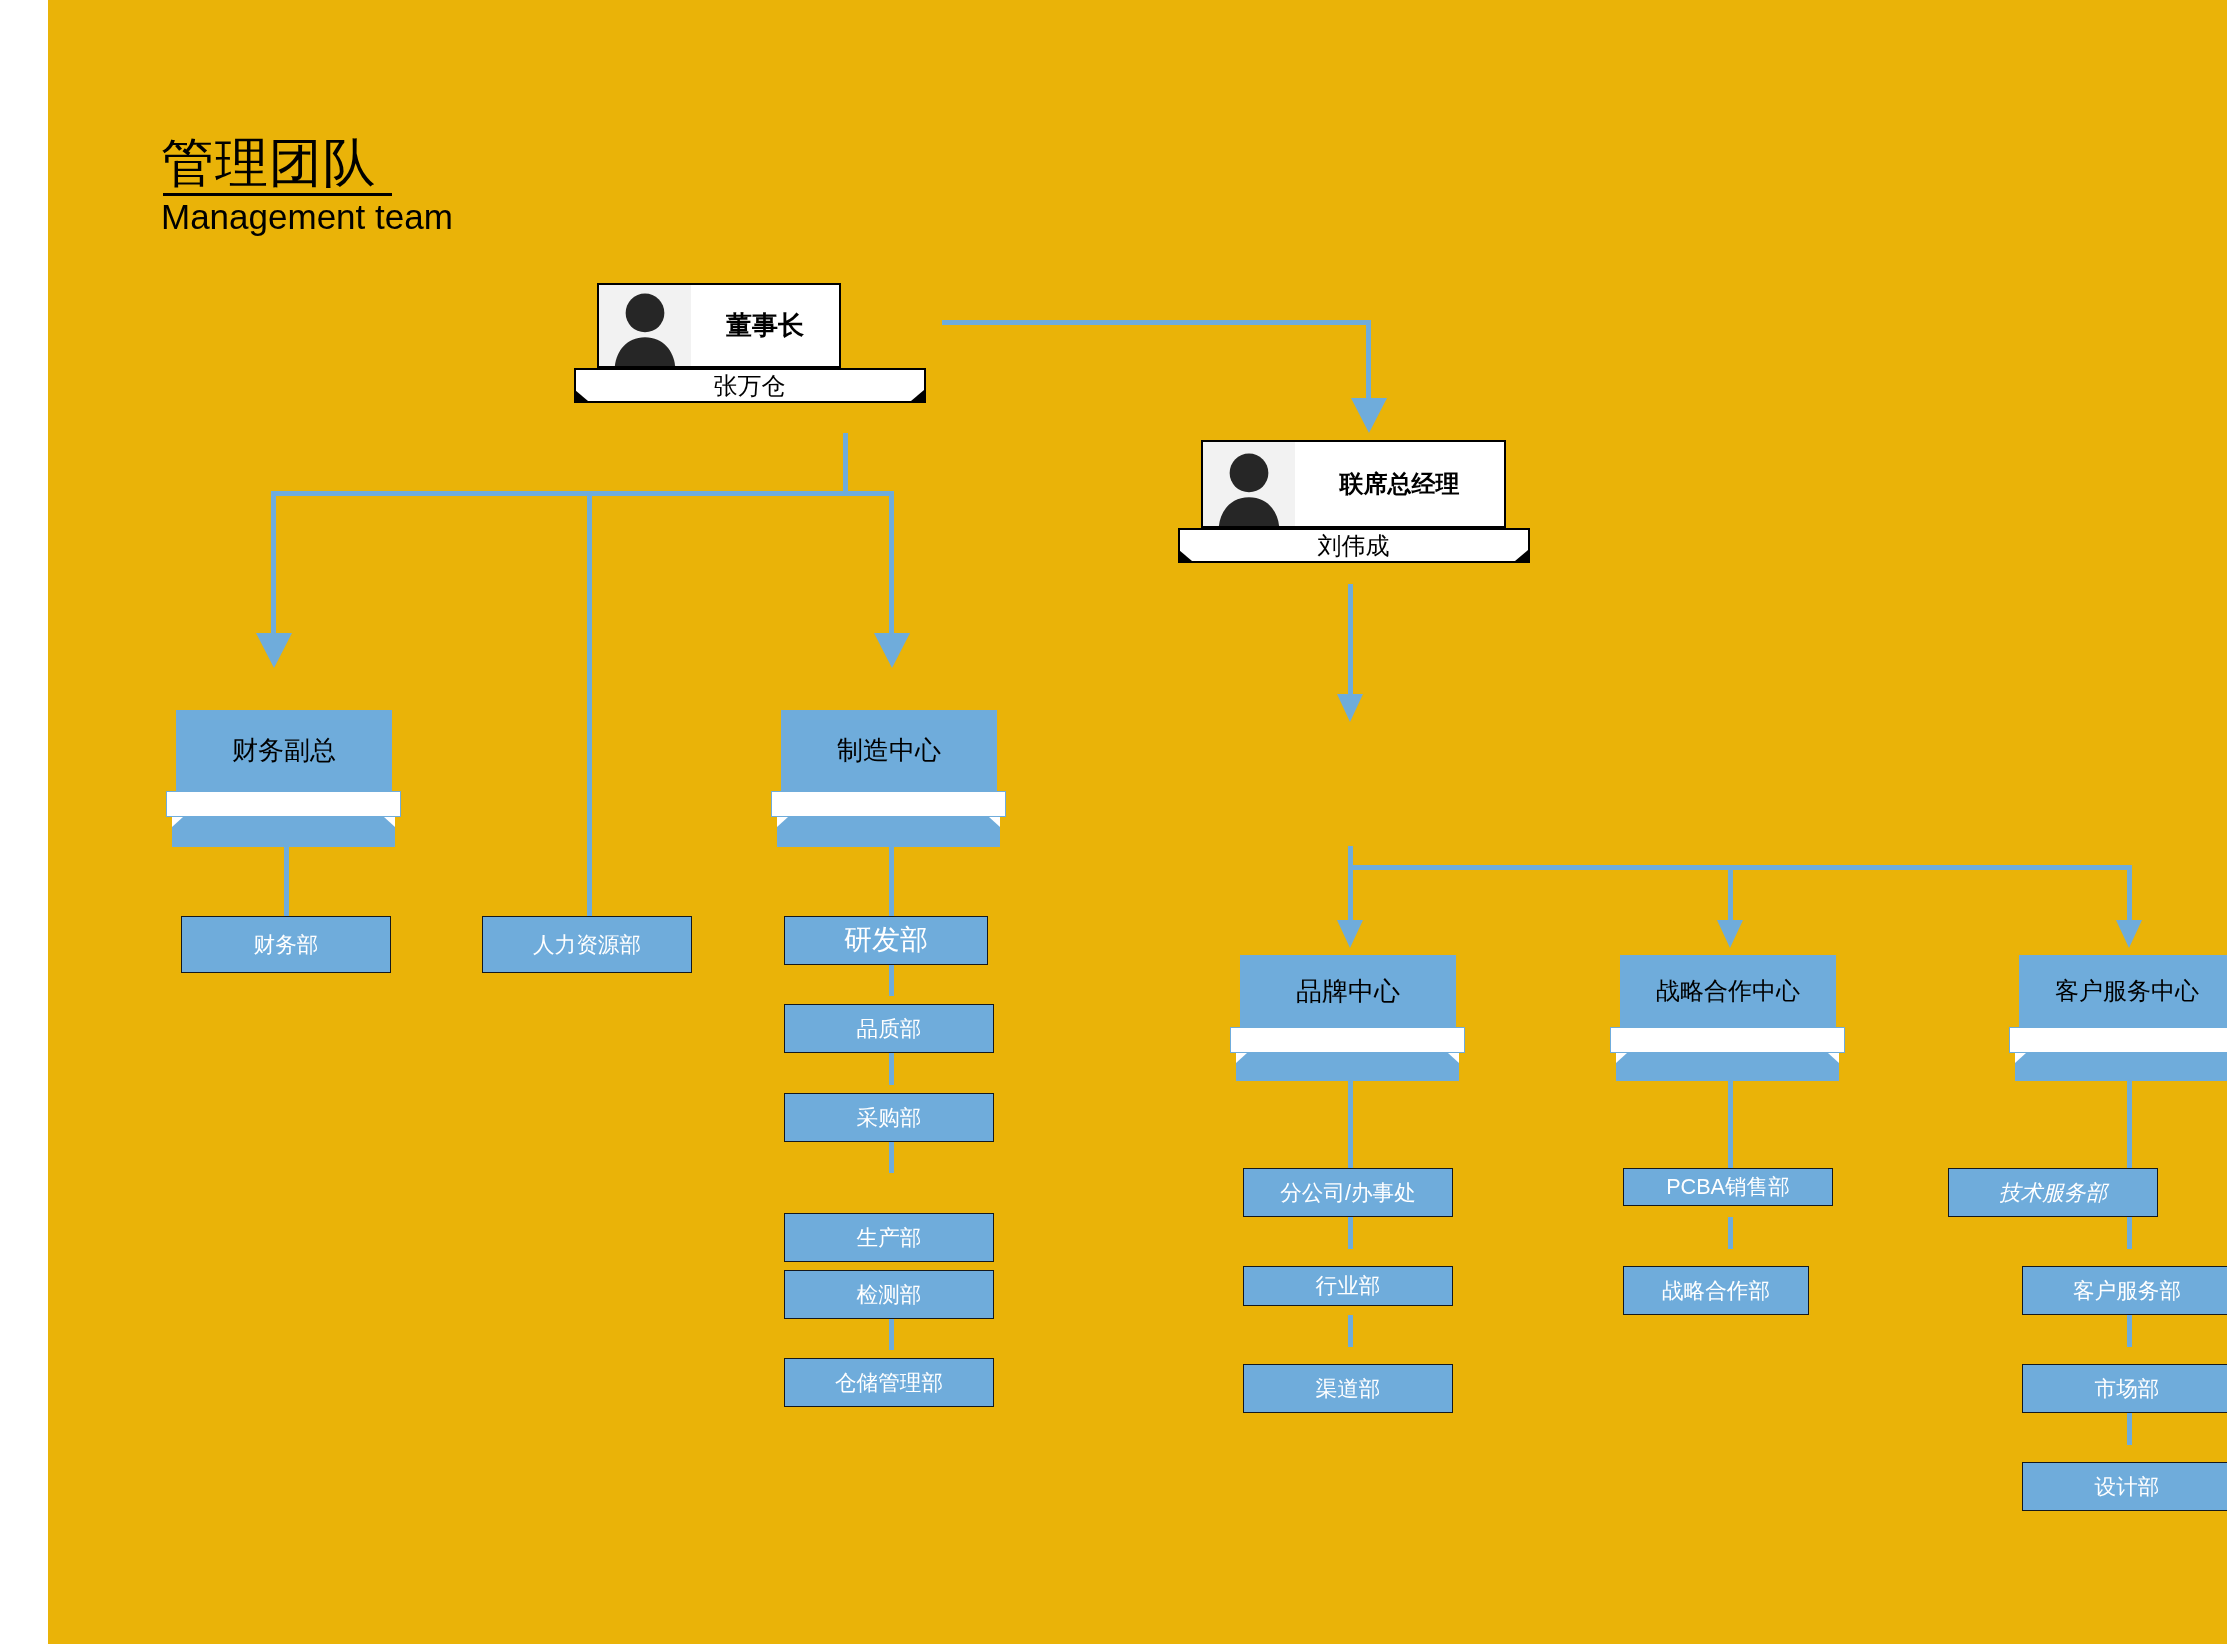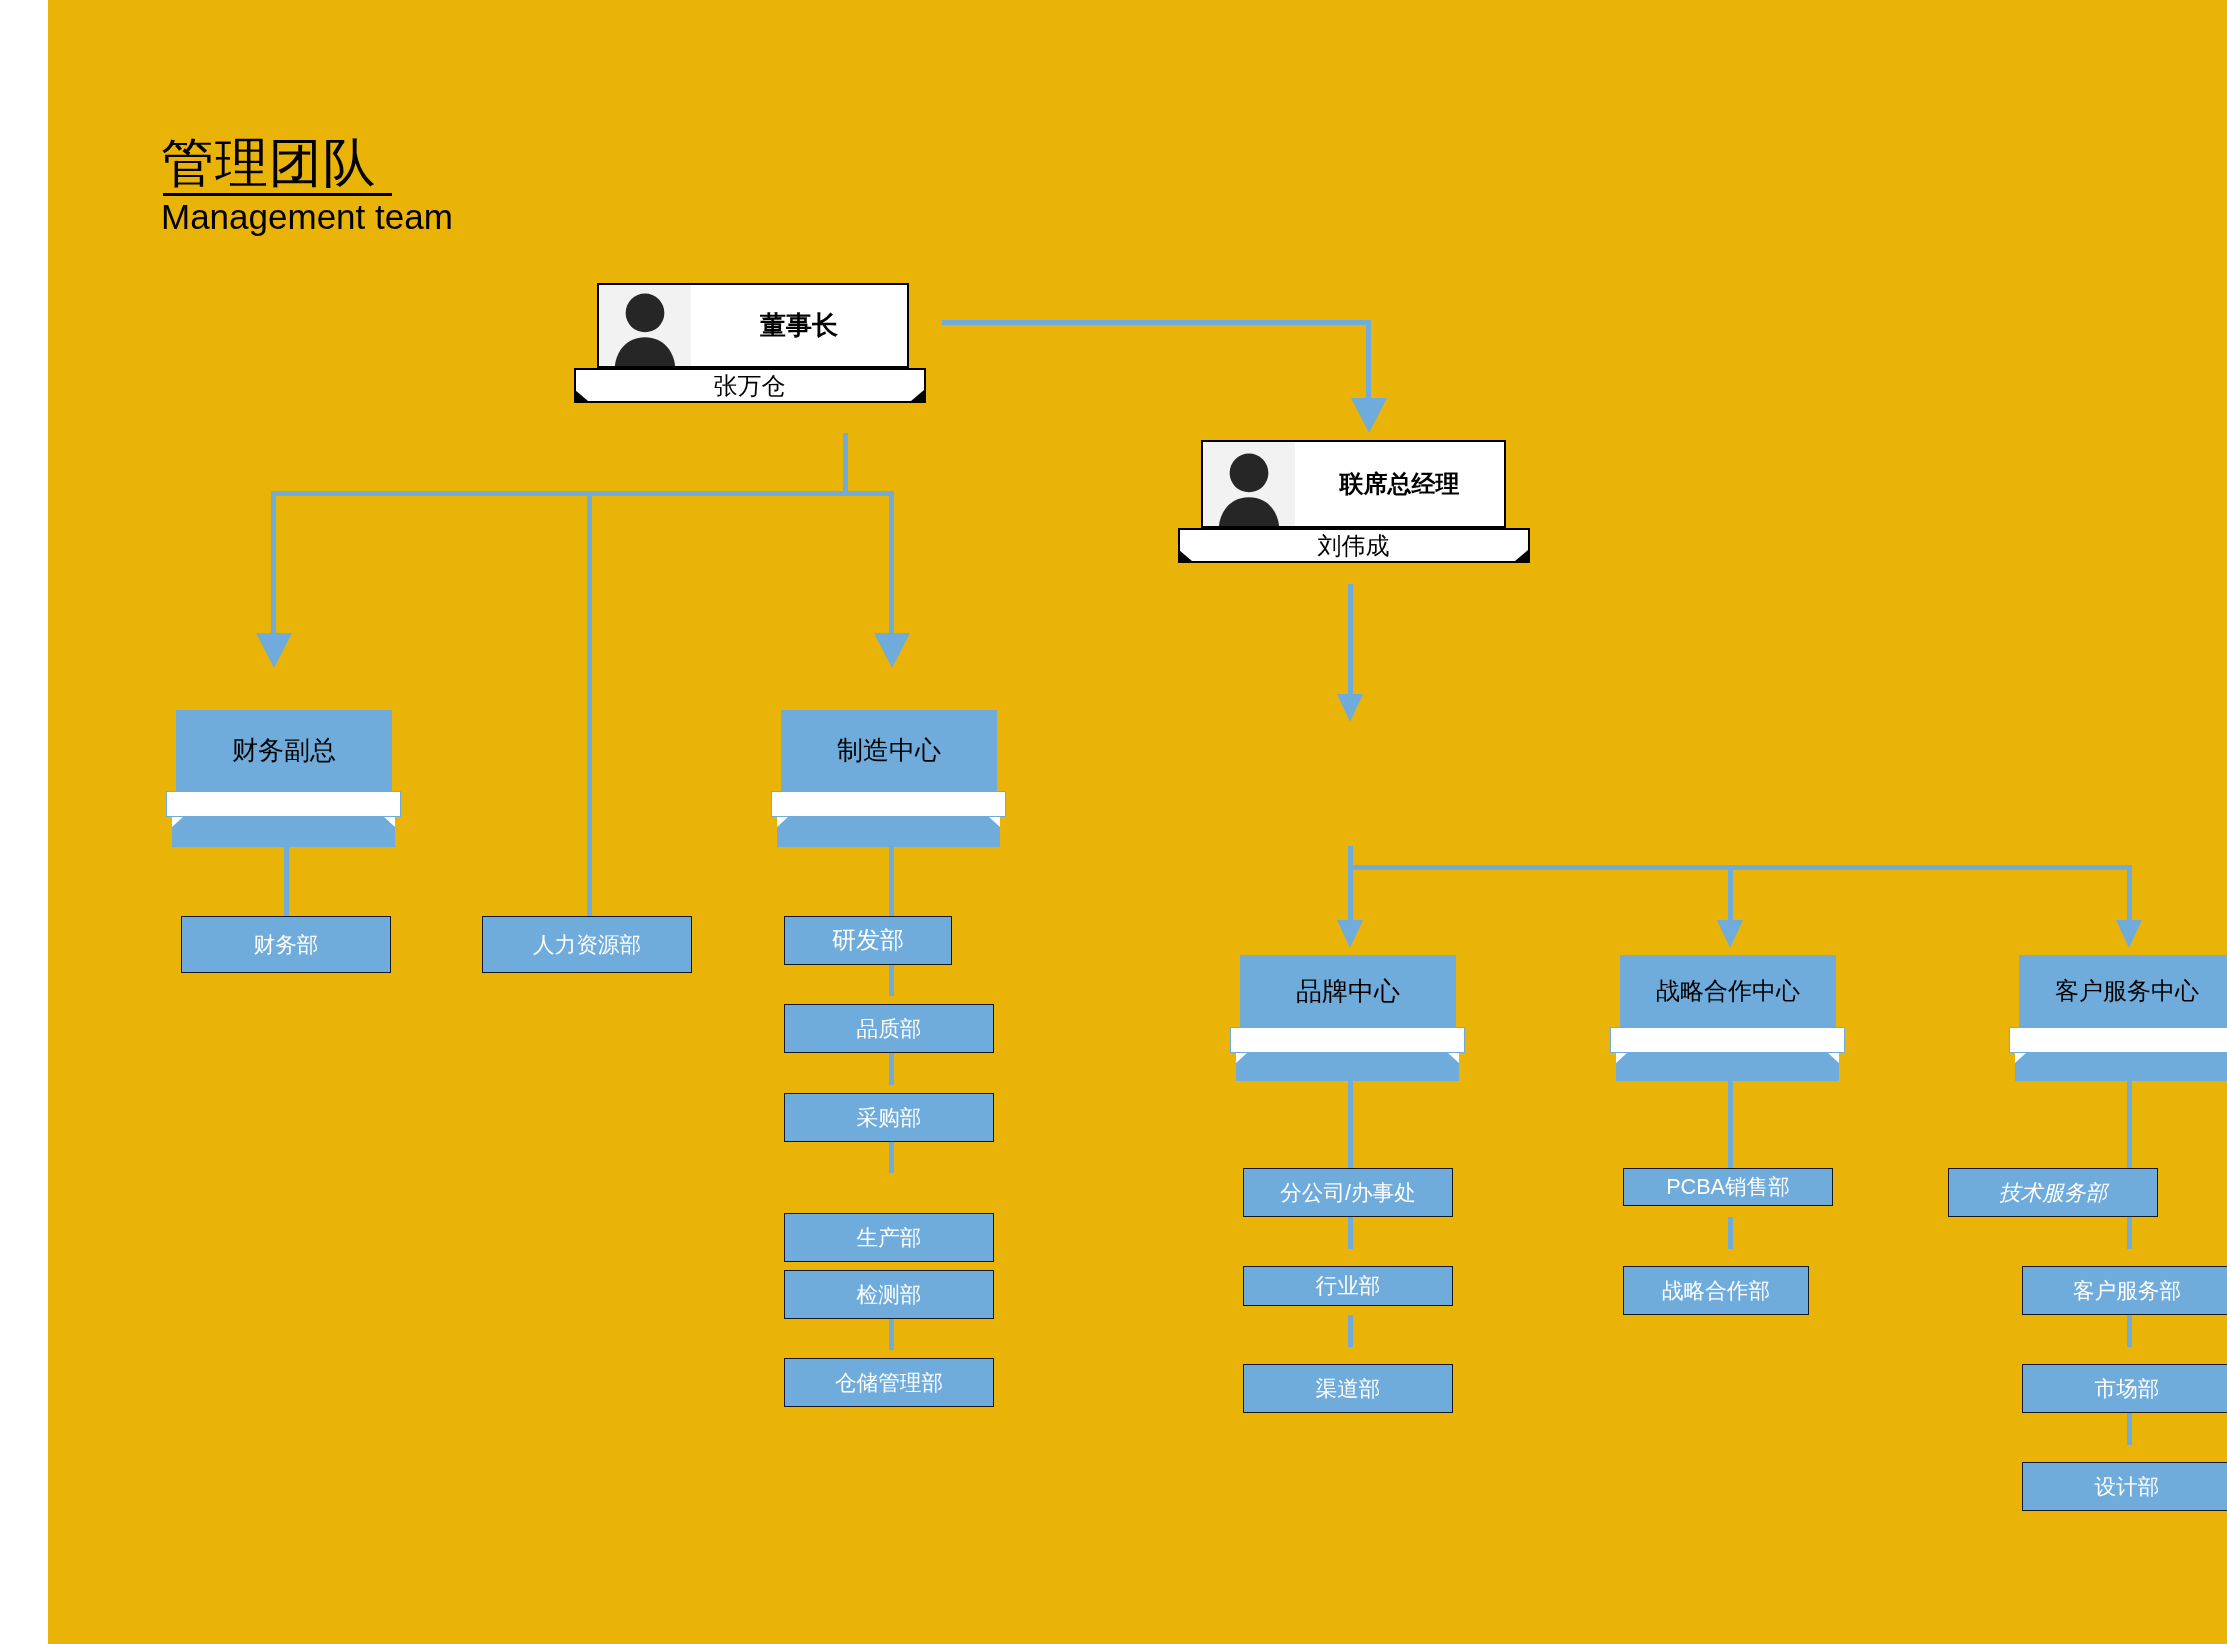--- a/index.html
+++ b/index.html
@@ -225,21 +225,21 @@
   <div class="conn conn-v" style="left:1300px; top:1315px; height:32px;"></div>
 
   <div class="conn conn-v" style="left:1680px; top:1078px; height:90px;"></div>
   <div class="conn conn-v" style="left:1680px; top:1217px; height:32px;"></div>
 
   <div class="conn conn-v" style="left:2079px; top:1078px; height:90px;"></div>
   <div class="conn conn-v" style="left:2079px; top:1217px; height:32px;"></div>
   <div class="conn conn-v" style="left:2079px; top:1315px; height:32px;"></div>
   <div class="conn conn-v" style="left:2079px; top:1413px; height:32px;"></div>
 
-  <div class="person-card" style="left:549px; top:283px; width:312px;">
+  <div class="person-card" style="left:549px; top:283px; width:244px;">
     <div class="person-top" style="height:85px;">
       <div class="person-photo" style="width:92px;">
         <span>
           <svg width="72" height="76" viewBox="0 0 100 106">
             <circle cx="50" cy="32" r="27" fill="#262626"></circle>
             <path d="M50 66 C24 66 10 86 8 106 L92 106 C90 86 76 66 50 66 Z" fill="#262626"></path>
           </svg>
         </span>
       </div>
       <div class="person-role" style="font-size:26px;">董事长</div>
@@ -313,21 +313,21 @@
     <div class="unit-foot" style="margin-left:-3.6px; width:223px; height:28px;">
       <span class="foot-notch left"></span>
       <span class="foot-notch right"></span>
     </div>
   </div>
 
   <div class="dept-box" style="left:133px; top:916px; width:210px; height:57px; font-size:21.6px;">财务部</div>
 
   <div class="dept-box" style="left:434px; top:916px; width:210px; height:57px; font-size:21.6px;">人力资源部</div>
 
-  <div class="dept-box" style="left:736px; top:916px; width:168px; height:49px; font-size:24px;">研发部</div>
+  <div class="dept-box" style="left:736px; top:916px; width:204px; height:49px; font-size:28px;">研发部</div>
   <div class="dept-box" style="left:736px; top:1004px; width:210px; height:49px; font-size:21.6px;">品质部</div>
   <div class="dept-box" style="left:736px; top:1093px; width:210px; height:49px; font-size:21.6px;">采购部</div>
   <div class="dept-box" style="left:736px; top:1213px; width:210px; height:49px; font-size:21.6px;">生产部</div>
   <div class="dept-box" style="left:736px; top:1270px; width:210px; height:49px; font-size:21.6px;">检测部</div>
   <div class="dept-box" style="left:736px; top:1358px; width:210px; height:49px; font-size:21.6px;">仓储管理部</div>
 
   <div class="dept-box" style="left:1195px; top:1168px; width:210px; height:49px; font-size:21.6px;">分公司/办事处</div>
   <div class="dept-box" style="left:1195px; top:1266px; width:210px; height:40px; font-size:21.6px;">行业部</div>
   <div class="dept-box" style="left:1195px; top:1364px; width:210px; height:49px; font-size:21.6px;">渠道部</div>
 

